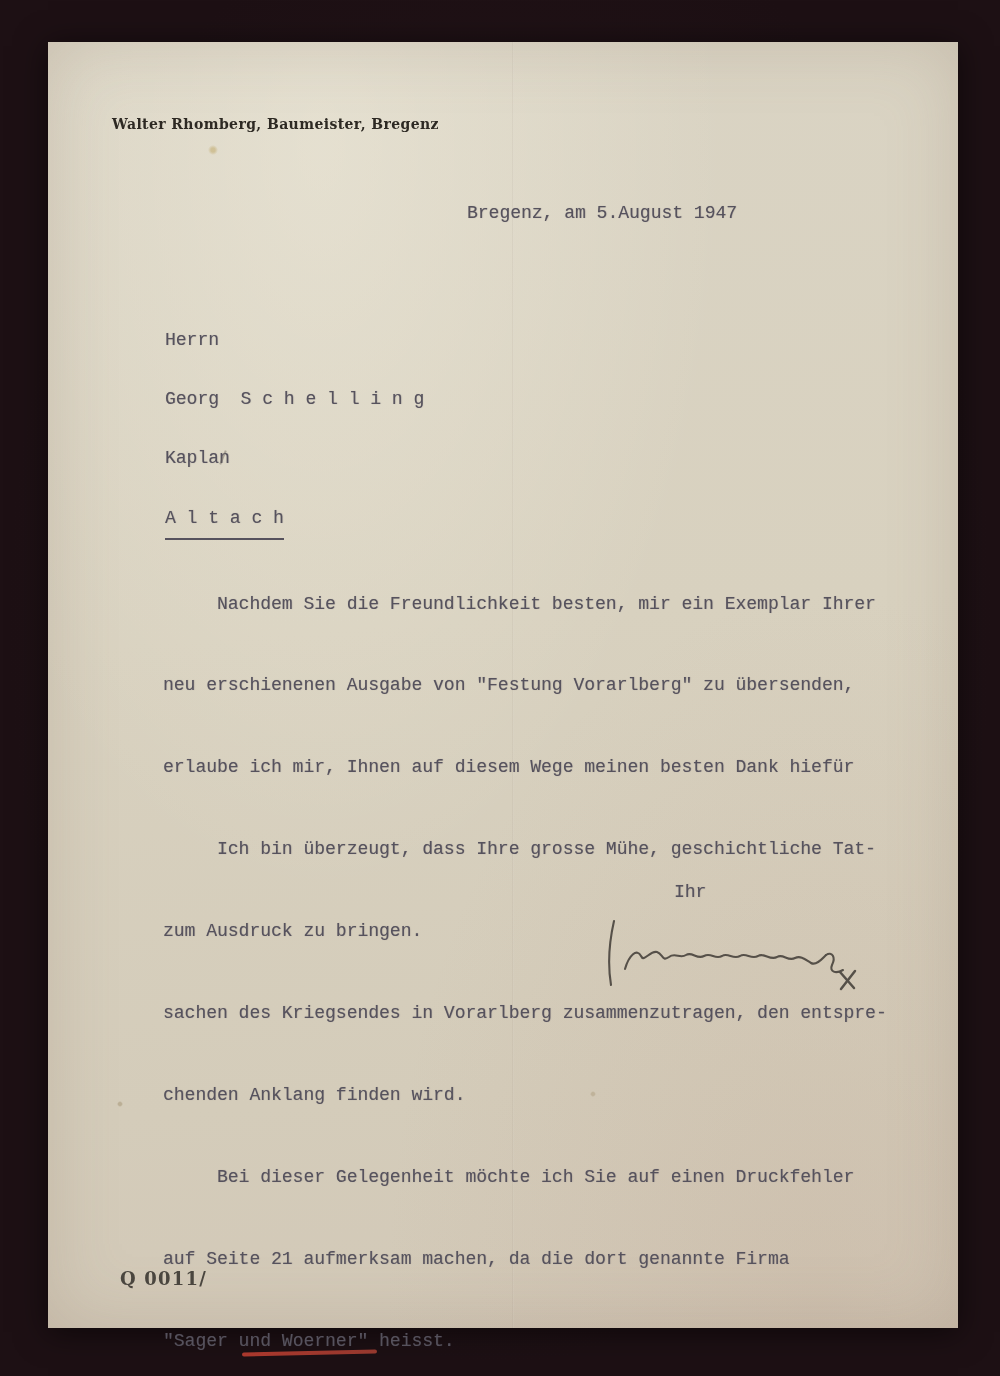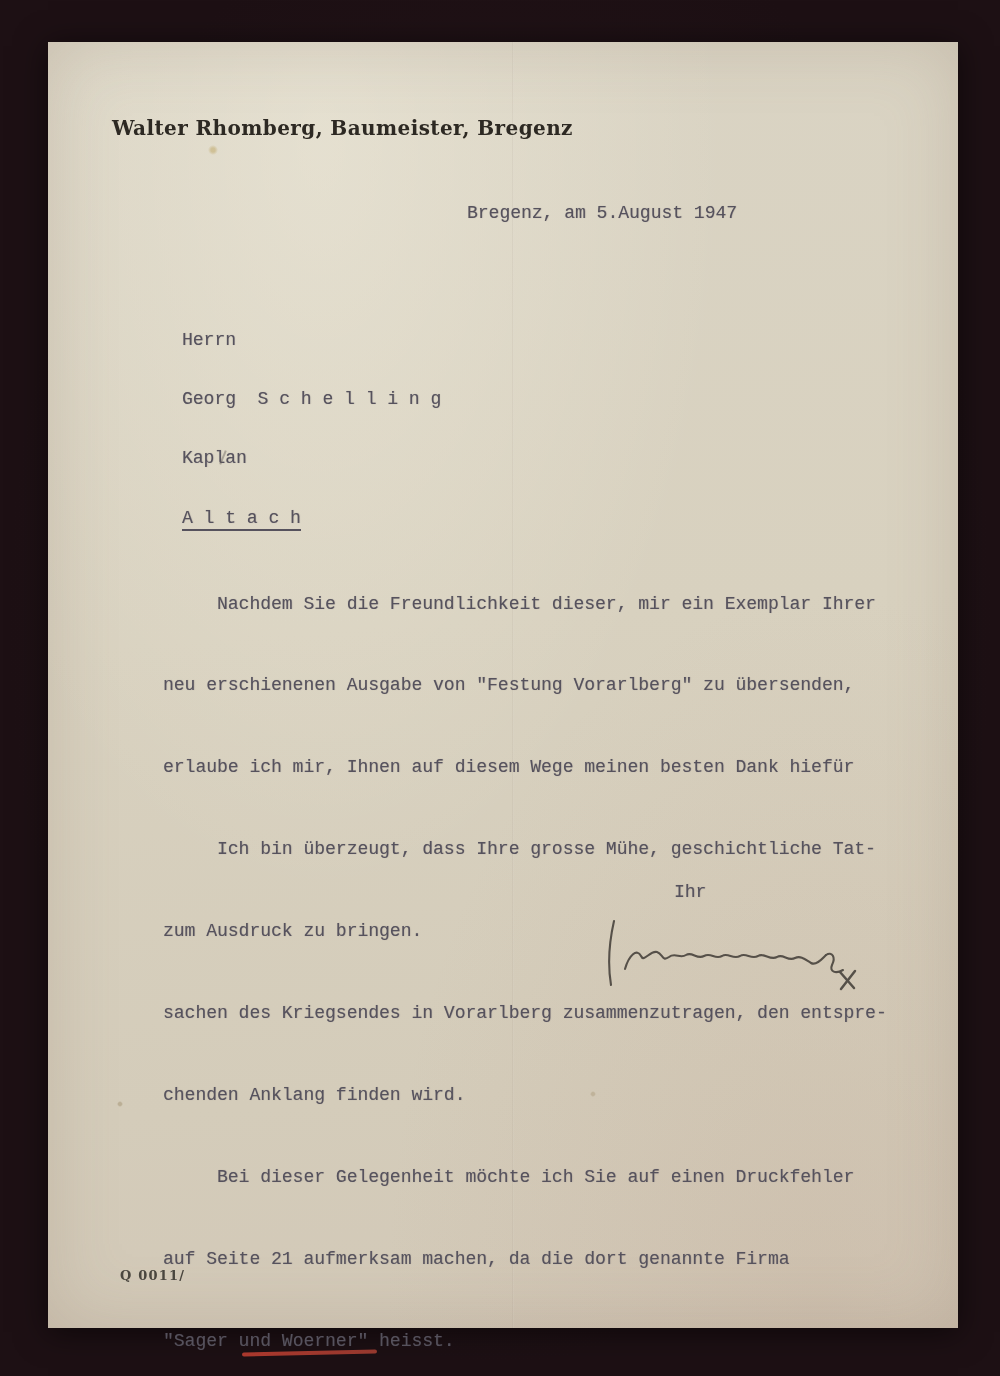--- a/index.html
+++ b/index.html
@@ -33,31 +33,31 @@
     font-family: "Liberation Mono", monospace;
     font-size: 18px;
     color: #56525d;
     text-shadow: 0.4px 0.4px 0.8px rgba(86,82,93,.45);
     white-space: pre;
   }
   .letterhead {
     position: absolute; left: 64px; top: 74px;
     font-family: "DejaVu Serif", serif;
     font-weight: 700;
-    font-size: 20px;
+    font-size: 14px;
     letter-spacing: .4px;
     color: #2d2923;
     white-space: pre;
   }
   .dateline { left: 419px; top: 161px; }
-  .recipient { left: 117px; top: 249px; line-height: 19.8px; margin-left: 17px; }
+  .recipient { left: 117px; top: 249px; line-height: 19.8px; }
   .recipient .addr-line { height: 19.8px; }
   .underlined-word {
     border-bottom: 2px solid #56525d;
-    padding-bottom: 1px;
+    padding-bottom: 10px;
   }
   .salutation { left: 197px; top: 412px; }
   .letter-body { left: 115px; top: 494px; line-height: 27.3px; }
   .letter-body .line { height: 27.3px; }
   .red-underline { position: relative; margin-top: 10px; }
   .red-underline::after {
     content: "";
     position: absolute;
     left: -40px; bottom: -4px;
     width: 135px; height: 3.5px;
@@ -70,21 +70,21 @@
   .pencil-mark {
     position: absolute; left: 174px; top: 408px;
     width: 2px; height: 15px;
     background: rgba(105,98,92,.45);
     transform: rotate(22deg);
   }
   .archive-code {
     position: absolute; left: 72px; top: 1226px;
     font-family: "DejaVu Serif", serif;
     font-weight: 700;
-    font-size: 13px;
+    font-size: 18px;
     letter-spacing: 1.2px;
     color: #4a463f;
   }
 </style>
 </head>
 <body>
 
 <div class="paper">
 
   <div class="crease-vertical"></div>
@@ -97,21 +97,21 @@
     <div class="addr-line">Herrn</div>
     <div class="addr-line">Georg  S c h e l l i n g</div>
     <div class="addr-line">Kaplan</div>
     <div class="addr-line"><span class="underlined-word">A l t a c h</span></div>
   </div>
 
   <div class="pencil-mark"></div>
 
 
   <div class="tw letter-body">
-    <div class="line">     Nachdem Sie die Freundlichkeit dieser, mir ein Exemplar Ihrer</div>
+    <div class="line">     Nachdem Sie die Freundlichkeit besten, mir ein Exemplar Ihrer</div>
     <div class="line">neu erschienenen Ausgabe von "Festung Vorarlberg" zu übersenden,</div>
     <div class="line">erlaube ich mir, Ihnen auf diesem Wege meinen besten Dank hiefür</div>
     <div class="line">     Ich bin überzeugt, dass Ihre grosse Mühe, geschichtliche Tat-</div>
     <div class="line">zum Ausdruck zu bringen.</div>
     <div class="line">sachen des Kriegsendes in Vorarlberg zusammenzutragen, den entspre-</div>
     <div class="line">chenden Anklang finden wird.</div>
     <div class="line">     Bei dieser Gelegenheit möchte ich Sie auf einen Druckfehler</div>
     <div class="line">auf Seite 21 aufmerksam machen, da die dort genannte Firma</div>
     <div class="line"><span>"Sager und </span><span class="red-underline">Woerner</span><span>" heisst.</span></div>
     

